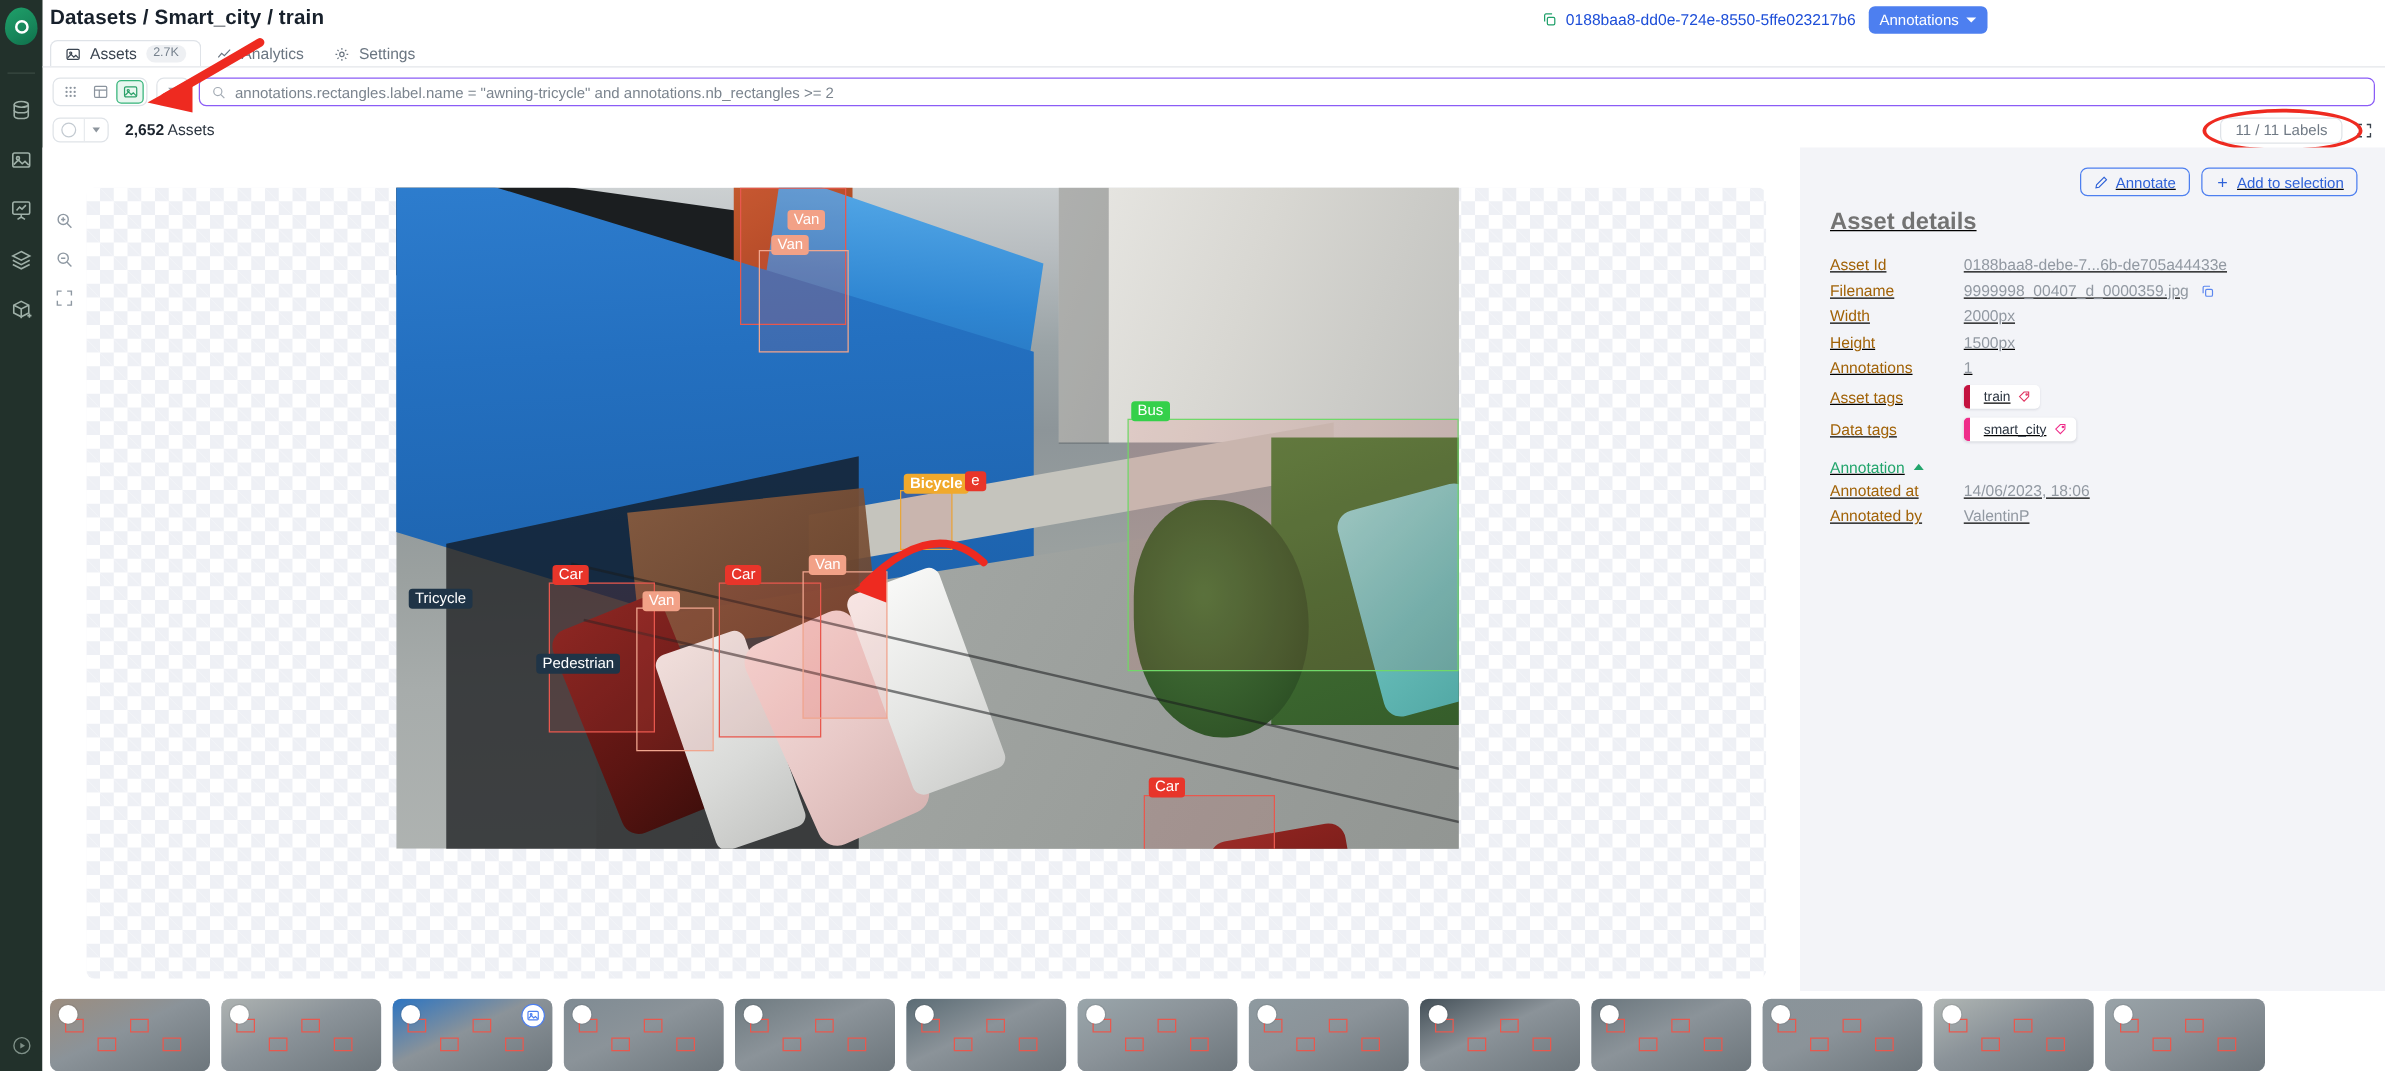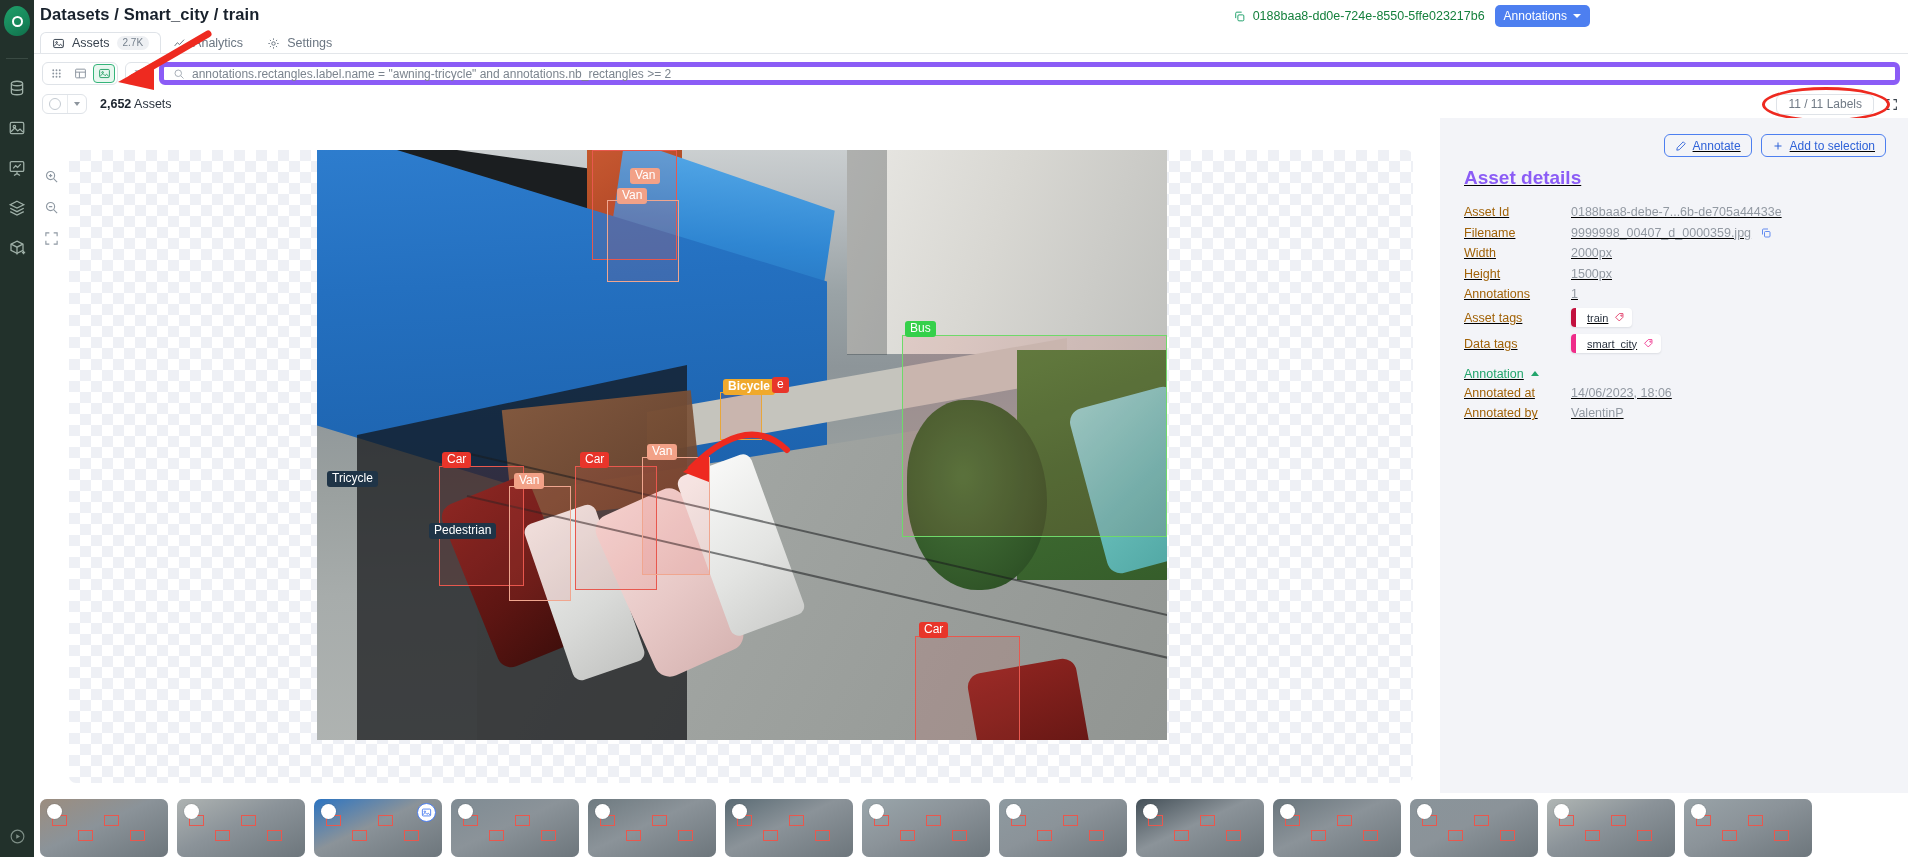--- a/index.html
+++ b/index.html
@@ -35,21 +35,21 @@
   .rail-bottom svg { width: 17px; height: 17px; color: #7e8f87; }
 
   
   .topbar { position: absolute; left: 34px; top: 0; width: 1566px; height: 33px; }
   .breadcrumb {
     position: absolute; left: 6px; top: 5px;
     font-size: 16.5px; font-weight: bold; color: #18212c; letter-spacing: .1px;
     white-space: nowrap;
   }
   .hdr-right { position: absolute; right: 10px; top: 5px; display: flex; align-items: center; gap: 10px; }
-  .ds-id { display: flex; align-items: center; gap: 7px; font-size: 12.5px; color: #15803d; white-space: nowrap; }
+  .ds-id { display: flex; align-items: flex-start; gap: 7px; font-size: 12.5px; color: #1d4ed8; white-space: nowrap; }
   .ds-id svg { width: 13px; height: 13px; color: #1fa06a; flex: none; }
   .btn-annotations {
     background: #4d7ff0; color: #fff; border: none; border-radius: 5px;
     height: 22px; padding: 0 9px; font-size: 12px; font-family: inherit;
     display: flex; align-items: center; gap: 6px; cursor: pointer; white-space: nowrap;
   }
   .btn-annotations .chev { width: 0; height: 0; border-left: 4px solid transparent; border-right: 4px solid transparent; border-top: 4.5px solid #fff; }
 
   
   .tabs { position: absolute; left: 40px; top: 32px; display: flex; align-items: flex-end; gap: 0; }
@@ -69,21 +69,21 @@
 
   
   .toolrow { position: absolute; left: 34px; top: 60px; width: 1874px; height: 27px; display: flex; align-items: center; gap: 7px; padding: 0 8px; }
   .viewtoggle { display: flex; align-items: center; gap: 2px; border: 1px solid #dfe3e8; border-radius: 6px; height: 23px; padding: 0 2px; background: #fff; }
   .vt-btn { width: 22px; height: 19px; border-radius: 4px; display: flex; align-items: center; justify-content: center; cursor: pointer; color: #8b949e; }
   .vt-btn.active { background: #e8f7ef; border: 1px solid #35b47a; color: #2ba169; }
   .vt-btn svg { width: 13px; height: 13px; }
   .funnel-btn { width: 27px; height: 23px; border: 1px solid #dfe3e8; border-radius: 6px; background: #fff; display: flex; align-items: center; justify-content: center; cursor: pointer; }
   .funnel-btn svg { width: 12px; height: 12px; color: #9aa2ab; }
   .searchbar {
-    flex: 1; height: 23px; border: 5px solid #8b5cf6; border-radius: 6px; background: #fff;
+    flex: 1; height: 23px; border: 1px solid #8b5cf6; border-radius: 6px; background: #fff;
     display: flex; align-items: center; gap: 7px; padding: 0 9px;
   }
   .searchbar svg { width: 12px; height: 12px; color: #a3abb4; flex: none; }
   .searchbar .q { font-size: 12px; color: #7b848e; white-space: nowrap; overflow: hidden; }
 
   
   .countrow { position: absolute; left: 34px; top: 90px; width: 1874px; height: 28px; padding: 0 8px; display: flex; align-items: center; }
   .sel-ctrl { display: flex; align-items: center; border: 1px solid #dfe3e8; border-radius: 6px; height: 20px; background: #fff; cursor: pointer; }
   .sel-ctrl .cb { width: 12px; height: 12px; border: 1.3px solid #c3cad1; border-radius: 50%; margin: 0 6px; }
   .sel-ctrl .cdiv { width: 1px; height: 100%; background: #e8ebee; }
@@ -113,21 +113,21 @@
     border-radius: 7px; overflow: hidden;
     background-color: #ffffff;
     background-image:
       linear-gradient(45deg, #eef0f5 25%, transparent 25%, transparent 75%, #eef0f5 75%),
       linear-gradient(45deg, #eef0f5 25%, transparent 25%, transparent 75%, #eef0f5 75%);
     background-size: 22px 22px;
     background-position: 0 0, 11px 11px;
   }
   
   .photo {
-    position: absolute; left: 248px; top: 0px; width: 850px; height: 590px;
+    position: absolute; left: 248px; top: 0px; width: 850px; height: 529px;
     overflow: hidden;
   }
   .photo .sky {
     position: absolute; inset: 0;
     background:
       linear-gradient(178deg,#cfd3d4 0%,#b9bec1 12%,#9aa3a6 26%,#8d9599 38%,#9aa09f 55%,#a7acab 72%,#b0b4b2 100%);
   }
   
   .ph { position: absolute; }
   .blue-roof {
@@ -179,21 +179,21 @@
 
   
   .details { position: absolute; left: 1440px; top: 118px; width: 468px; height: 675px; background: #f3f4f8; padding: 16px 22px 0 24px; text-decoration: underline; }
   .det-actions { display: flex; justify-content: flex-end; gap: 9px; margin-bottom: 10px; }
   .det-btn {
     border: 1px solid #4d7ff0; color: #2f62d8; background: #f3f4f8; border-radius: 6px;
     height: 23px; padding: 0 10px; font-size: 12px; font-family: inherit; cursor: pointer;
     display: flex; align-items: center; gap: 6px; white-space: nowrap;
   }
   .det-btn svg { width: 12px; height: 12px; }
-  .det-title { font-size: 19px; font-weight: bold; color: #8b5cf6; margin-bottom: 13px; }
+  .det-title { font-size: 19px; font-weight: bold; color: #737373; margin-bottom: 13px; }
   .drow { display: flex; align-items: center; height: 20.5px; margin-bottom: 0px; }
   .dkey { width: 107px; font-size: 12.5px; color: #a16207; flex: none; }
   .dval { font-size: 12.5px; color: #9299a2; display: flex; align-items: center; gap: 9px; }
   .dval svg { width: 12px; height: 12px; color: #5b86ef; cursor: pointer; }
   .tag-chip {
     display: inline-flex; align-items: center; gap: 6px; background: #fff;
     border-radius: 4px; height: 19px; padding: 0 7px 0 0; overflow: hidden;
     font-size: 11px; color: #2b3440; box-shadow: 0 1px 2px rgba(22,30,45,.10);
   }
   .tag-chip .bar { width: 5px; height: 19px; flex: none; }

